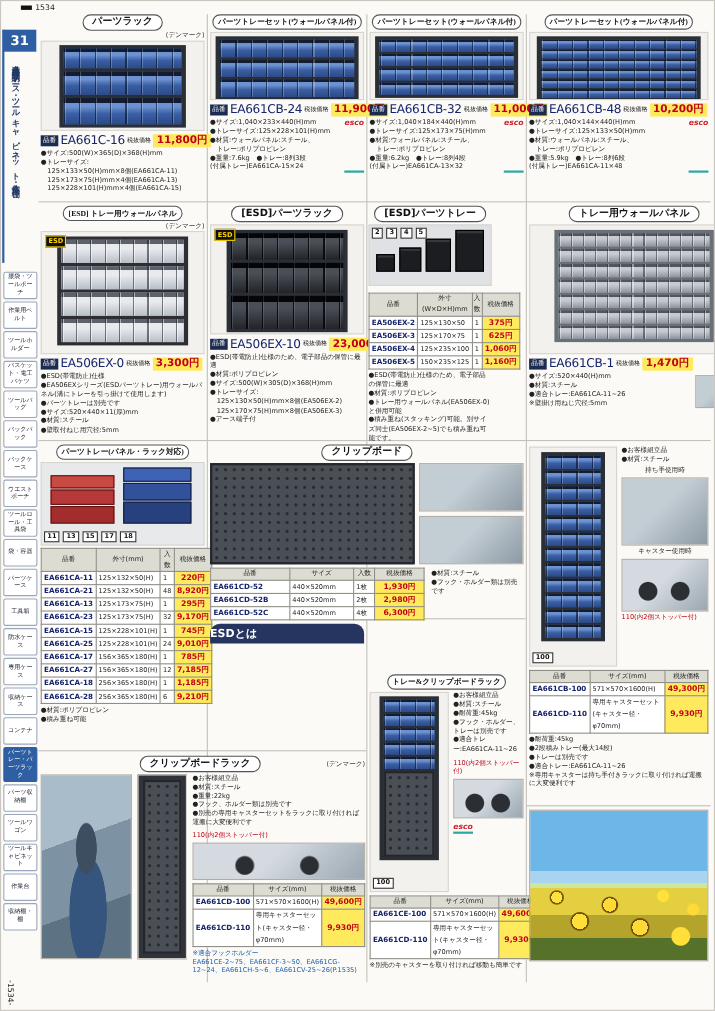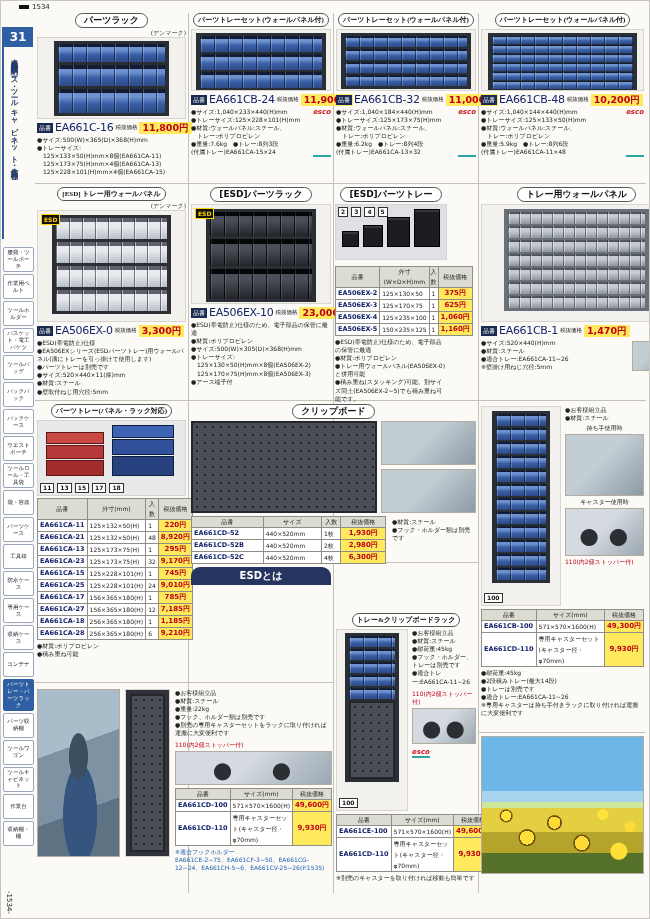--- a/index.html
+++ b/index.html
@@ -68,21 +68,21 @@
     radial-gradient(circle at 68% 62%,#2b2e33 0 8px,transparent 9px),
     linear-gradient(135deg,#d4dae0 0 45%,#9aa7b1 100%);border:1px solid #b2aca3;}
   .chip-row{position:absolute;left:2px;bottom:2px;display:flex;gap:3px;}
   .chip-row .chip{background:#fff;border:1px solid #333;color:#111;font-size:6px;font-weight:bold;padding:0 2px;line-height:8px;}
   .esd-chip{position:absolute;left:3px;top:3px;background:#111;color:#ffd400;border:1px solid #ffd400;font-size:6px;font-weight:bold;padding:0 2px;line-height:9px;}
   .img-label{font-size:6px;color:#111;line-height:8px;}
   .caption{font-size:6px;color:#222;text-align:center;line-height:8px;}
   .note-red{color:#c00016;}
   .note-blue{color:#1a5fb0;}
 
-  .esd-info-head{background:#25355f;color:#fff;text-align:center;font-weight:bold;font-size:10px;border-radius:9px 9px 0 0;padding:2px 0;}
+  .esd-info-head{background:#25355f;color:#fff;font-weight:bold;font-size:10px;border-radius:9px 9px 0 0;padding:2px 0;}
   .esd-info-body{border:1px solid #25355f;border-top:0;background:#eef1f7;font-size:6.5px;line-height:1.6;padding:4px 5px;color:#222;}
 
   .tray-dark{background:#1b1d21;border:1px solid #000;box-shadow:inset 0 2px 0 rgba(255,255,255,.12);}
   .stack{display:flex;flex-direction:column-reverse;gap:1px;}
   .sunflower{border:1px solid #b2aca3;background-image:
     radial-gradient(circle at 15% 58%,#ffe23a 0 5px,#7a5a10 5px 6px,transparent 7px),
     radial-gradient(circle at 45% 63%,#ffd935 0 6px,#6d4f0e 6px 7px,transparent 8px),
     radial-gradient(circle at 75% 57%,#ffe23a 0 5px,transparent 6px),
     radial-gradient(circle at 92% 66%,#ffd935 0 5px,transparent 6px),
     radial-gradient(circle at 28% 74%,#ffdf38 0 7px,#6d4f0e 7px 8px,transparent 9px),
@@ -657,20 +657,24 @@
             <td>9,930円</td>
           </tr>
         </tbody>
       </table>
     <div class="specs">
         <div class="spec">※別売のキャスターを取り付ければ移動も簡単です</div>
       </div>
   </div>
 
   <div class="sec" style="left:36px;top:686px;width:295px">
+    <div style="display:flex;align-items:center;gap:4px">
+      <div class="sec-title" style="margin:0 0 0 90px">クリップボードラック</div>
+      <div class="origin" style="flex:1">(デンマーク)</div>
+    </div>
     <div style="display:flex;gap:5px;margin-top:2px">
       <div class="photo-person" style="width:96px;height:168px"></div>
       <div class="img" style="width:52px;height:168px;background:#30343a">
         <div class="pegboard" style="margin:4px;height:158px"></div>
       </div>
       <div style="flex:1;display:flex;flex-direction:column">
         <div class="specs" style="margin:0">
             <div class="spec">●お客様組立品</div>
             <div class="spec">●材質:スチール</div>
             <div class="spec">●重量:22kg</div>

